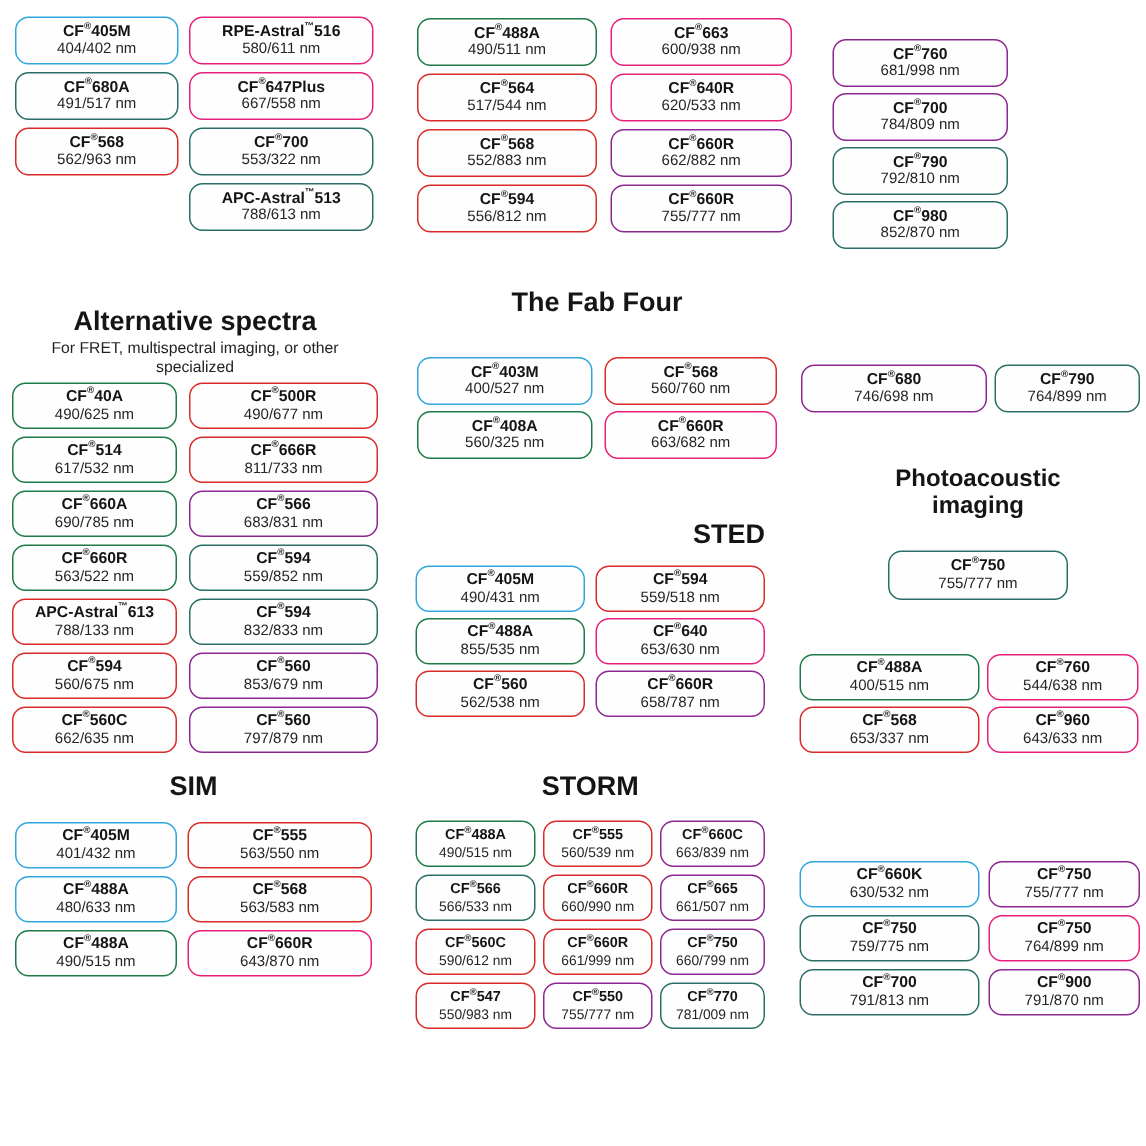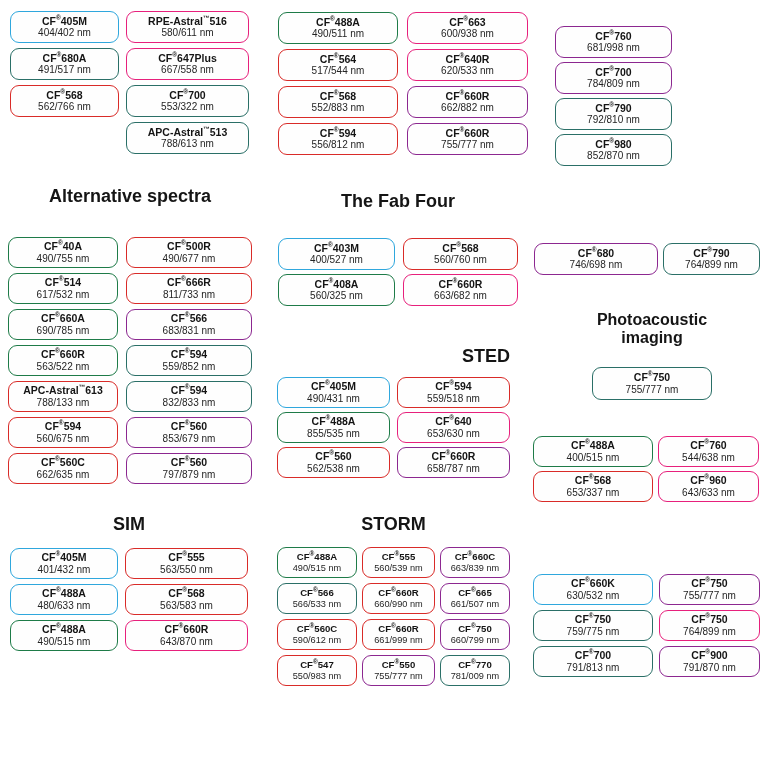--- a/index.html
+++ b/index.html
@@ -36,21 +36,21 @@
           <div class="pill" style="height: 32px; border-color: rgb(47, 167, 221);">
             <div class="dye-name">CF<sup>®</sup>405M</div>
             <div class="dye-range">404/402 nm</div>
           </div>
           <div class="pill" style="height: 32px; border-color: rgb(42, 111, 103);">
             <div class="dye-name">CF<sup>®</sup>680A</div>
             <div class="dye-range">491/517 nm</div>
           </div>
           <div class="pill" style="height: 32px; border-color: rgb(217, 43, 40);">
             <div class="dye-name">CF<sup>®</sup>568</div>
-            <div class="dye-range">562/766 nm</div>
+            <div class="dye-range">562/963 nm</div>
           </div>
         </div>
         <div class="col" style="width: 123px; gap: 5px;">
           <div class="pill" style="height: 32px; border-color: rgb(231, 32, 124);">
             <div class="dye-name">RPE-Astral<sup>™</sup>516</div>
             <div class="dye-range">580/611 nm</div>
           </div>
           <div class="pill" style="height: 32px; border-color: rgb(231, 32, 124);">
             <div class="dye-name">CF<sup>®</sup>647Plus</div>
             <div class="dye-range">667/558 nm</div>
@@ -121,29 +121,30 @@
             <div class="dye-name">CF<sup>®</sup>790</div>
             <div class="dye-range">792/810 nm</div>
           </div>
           <div class="pill" style="height: 32px; border-color: rgb(42, 111, 103);">
             <div class="dye-name">CF<sup>®</sup>980</div>
             <div class="dye-range">852/870 nm</div>
           </div>
         </div>
       </div>
     </section>
-    <section class="section" style="left: 8px; top: 186px; width: 244px;">
+    <section class="section" style="left: 8px; top: 204px; width: 244px;">
       <div class="sec-head" style="height: 51px;">
         <div class="sec-title">Alternative spectra</div>
+        <div class="sec-subtitle">For FRET, multispectral imaging, or other specialized</div>
       </div>
       <div class="cols" style="gap: 8px;">
         <div class="col" style="width: 110px; gap: 5px;">
           <div class="pill" style="height: 31px; border-color: rgb(30, 123, 72);">
             <div class="dye-name">CF<sup>®</sup>40A</div>
-            <div class="dye-range">490/755 nm</div>
+            <div class="dye-range">490/625 nm</div>
           </div>
           <div class="pill" style="height: 31px; border-color: rgb(30, 123, 72);">
             <div class="dye-name">CF<sup>®</sup>514</div>
             <div class="dye-range">617/532 nm</div>
           </div>
           <div class="pill" style="height: 31px; border-color: rgb(30, 123, 72);">
             <div class="dye-name">CF<sup>®</sup>660A</div>
             <div class="dye-range">690/785 nm</div>
           </div>
           <div class="pill" style="height: 31px; border-color: rgb(30, 123, 72);">

